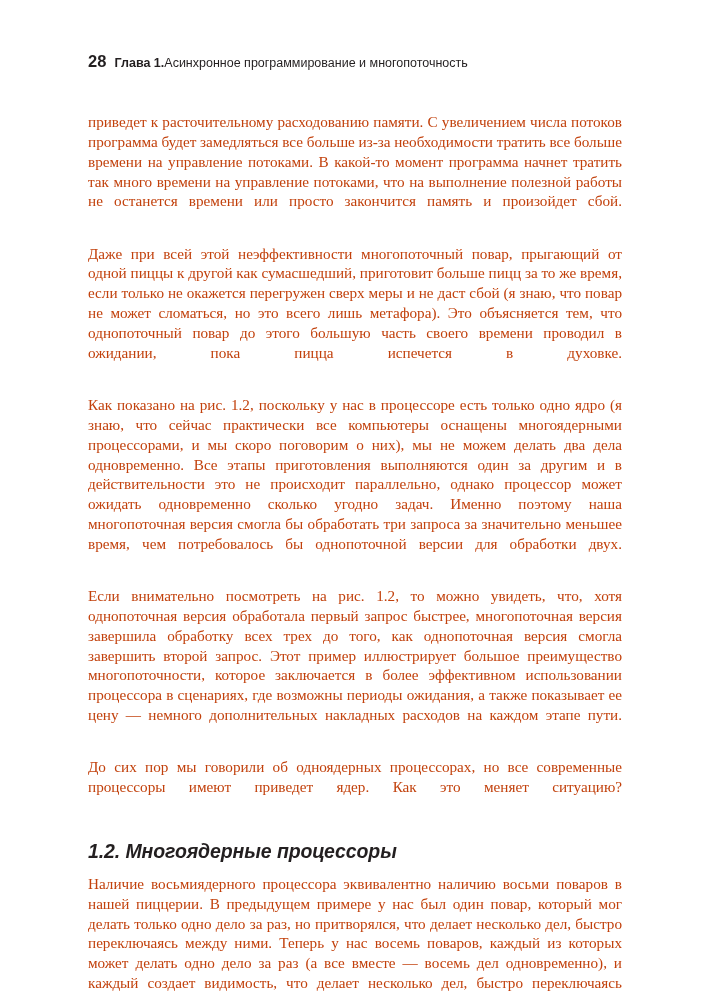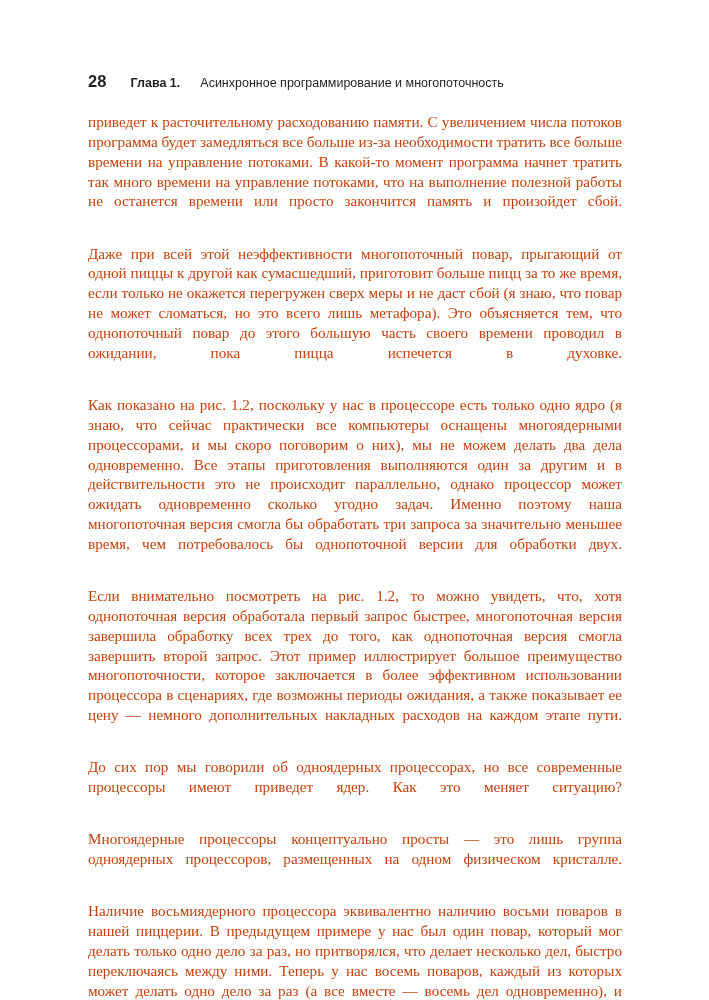--- a/index.html
+++ b/index.html
@@ -14,42 +14,42 @@
     height: 1000px;
     background: #ffffff;
     overflow: hidden;
     box-sizing: border-box;
   }
 
   
   .running-head {
     position: absolute;
     left: 88px;
-    top: 72px;
+    top: 52px;
     width: 534px;
     display: flex;
     align-items: baseline;
     font-family: "Liberation Sans", sans-serif;
     color: #231f20;
     white-space: nowrap;
   }
   .folio {
     font-size: 16.5px;
     font-weight: 700;
     letter-spacing: 0.1px;
     color: #231f20;
   }
   .head-chapter {
-    margin-left: 24px;
+    margin-left: 8px;
     font-size: 12.5px;
     font-weight: 700;
     color: #231f20;
   }
   .head-title {
-    margin-left: 20px;
+    margin-left: 0;
     font-size: 12.5px;
     font-weight: 400;
     color: #231f20;
   }
 
   
   .text-column {
     position: absolute;
     left: 88px;
     top: 112px;
@@ -104,19 +104,19 @@
     <p class="body">приведет к расточительному расходованию памяти. С увеличением числа потоков программа будет замедляться все больше из-за необходимости тратить все больше времени на управление потоками. В какой-то момент программа начнет тратить так много времени на управление потоками, что на выполнение полезной работы не останется времени или просто закончится память и произойдет сбой.</p>
 
     <p class="body">Даже при всей этой неэффективности многопоточный повар, прыгающий от одной пиццы к другой как сумасшедший, приготовит больше пицц за то же время, если только не окажется перегружен сверх меры и не даст сбой (я знаю, что повар не может сломаться, но это всего лишь метафора). Это объясняется тем, что однопоточный повар до этого большую часть своего времени проводил в ожидании, пока пицца испечется в духовке.</p>
 
     <p class="body">Как показано на рис. 1.2, поскольку у нас в процессоре есть только одно ядро (я знаю, что сейчас практически все компьютеры оснащены многоядерными процессорами, и мы скоро поговорим о них), мы не можем делать два дела одновременно. Все этапы приготовления выполняются один за другим и в действительности это не происходит параллельно, однако процессор может ожидать одновременно сколько угодно задач. Именно поэтому наша многопоточная версия смогла бы обработать три запроса за значительно меньшее время, чем потребовалось бы однопоточной версии для обработки двух.</p>
 
     <p class="body">Если внимательно посмотреть на рис. 1.2, то можно увидеть, что, хотя однопоточная версия обработала первый запрос быстрее, многопоточная версия завершила обработку всех трех до того, как однопоточная версия смогла завершить второй запрос. Этот пример иллюстрирует большое преимущество многопоточности, которое заключается в более эффективном использовании процессора в сценариях, где возможны периоды ожидания, а также показывает ее цену — немного дополнительных накладных расходов на каждом этапе пути.</p>
 
     <p class="body">До сих пор мы говорили об одноядерных процессорах, но все современные процессоры имеют приведет ядер. Как это меняет ситуацию?</p>
 
+    <h2 class="section-heading">1.2. Многоядерные процессоры</h2>
 
-    <p class="body">Многоядерные процессоры концептуально просты — это лишь группа одноядерных процессоров, размещенных на одном физическом кристалле.</p>
 
     <p class="body">Наличие восьмиядерного процессора эквивалентно наличию восьми поваров в нашей пиццерии. В предыдущем примере у нас был один повар, который мог делать только одно дело за раз, но притворялся, что делает несколько дел, быстро переключаясь между ними. Теперь у нас восемь поваров, каждый из которых может делать одно дело за раз (а все вместе — восемь дел одновременно), и каждый создает видимость, что делает несколько дел, быстро переключаясь между ними.</p>
 
   </div>
 </div>
 
 </body></html>

